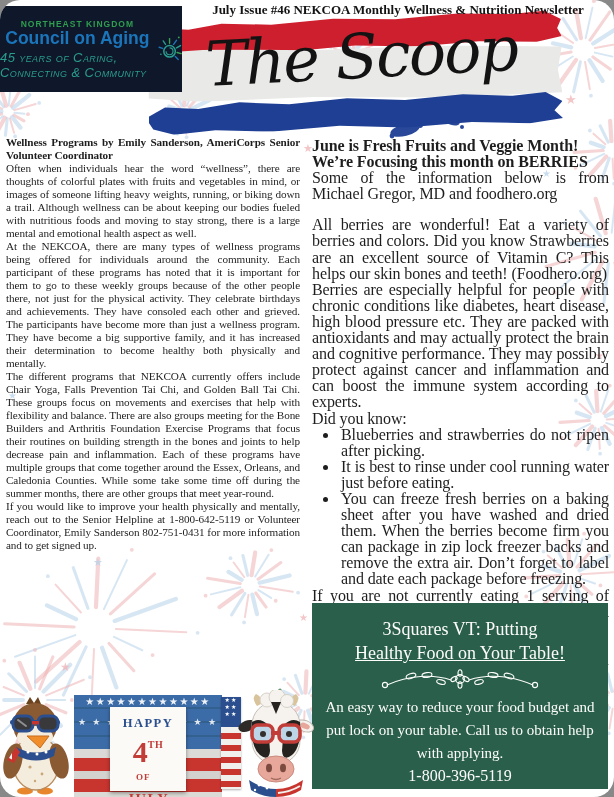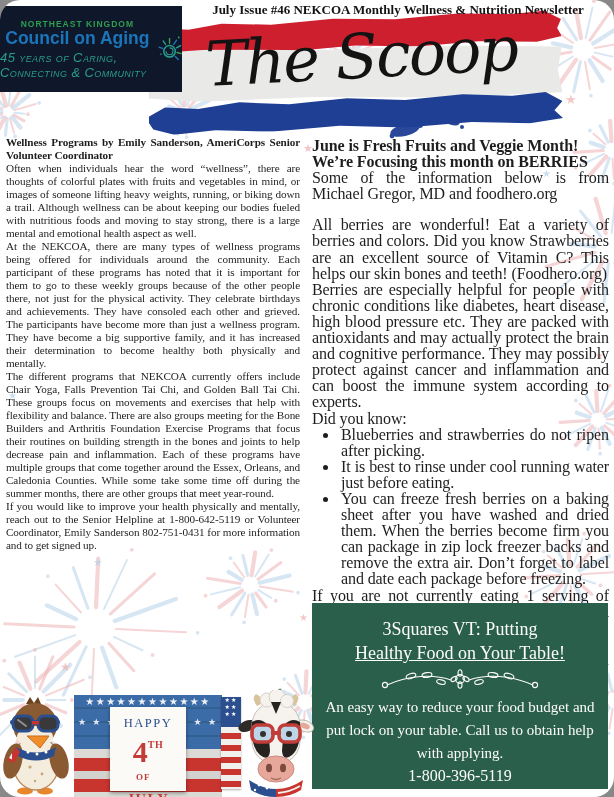--- a/index.html
+++ b/index.html
@@ -67,21 +67,21 @@
     background:repeating-linear-gradient(to bottom,#3c6ca8 0 12px,#33618f 12px 14px); }
   .fb-bottom { position:absolute; top:54px; left:0; width:100%; height:48px;
     background:repeating-linear-gradient(to bottom,#dcdad6 0 9px,#c8352f 9px 22px,#d4d2ce 22px 30px,#c8352f 30px 43px,#dcdad6 43px 48px); }
   .fb-stars1 { position:absolute; top:1px; left:0; width:100%; text-align:center;
     color:rgba(255,255,255,.92); font-size:10px; letter-spacing:1.5px; white-space:nowrap; }
   .fb-stars-l, .fb-stars-r { position:absolute; top:22px; color:rgba(255,255,255,.85); font-size:9px; letter-spacing:2px; }
   .fb-stars-l { left:4px; } .fb-stars-r { right:4px; }
   .fb-card { position:absolute; left:50%; top:12px; transform:translateX(-50%);
     width:76px; height:84px; background:#fbfaf7; box-shadow:0 2px 4px rgba(0,0,0,.4);
     text-align:center; z-index:2; }
-  .fb-happy { color:#2b4f8e; font-weight:normal; font-size:12.5px; letter-spacing:1.5px; margin-top:9px; }
+  .fb-happy { color:#2b4f8e; font-weight:bold; font-size:12.5px; letter-spacing:1.5px; margin-top:9px; }
   .fb-4row { color:#c23c38; line-height:26px; margin-top:1px; font-weight:bold; }
   .fb-4 { font-size:30px; }
   .fb-th { font-size:10px; vertical-align:14px; letter-spacing:.5px; }
   .fb-of { font-size:9px; display:block; margin-top:-6px; margin-left:26px; text-align:left; letter-spacing:1px; }
   .fb-july { color:#c23c38; font-weight:bold; font-size:14.5px; letter-spacing:1.5px; margin-top:1px; }
   .vflag { position:absolute; left:221px; top:697px; width:20px; height:92px; z-index:2;
     background:repeating-linear-gradient(to bottom,#c8352f 0 6px,#f2f0ec 6px 12px); box-shadow:0 1px 2px rgba(0,0,0,.3); }
   .vflag-canton { position:absolute; top:0; left:0; width:100%; height:30px; background:#2b4f8e;
     color:#fff; font-size:6px; line-height:7px; text-align:center; overflow:hidden; letter-spacing:1px; }
   .cow { position:absolute; left:237px; top:690px; width:78px; height:107px; z-index:3; }

